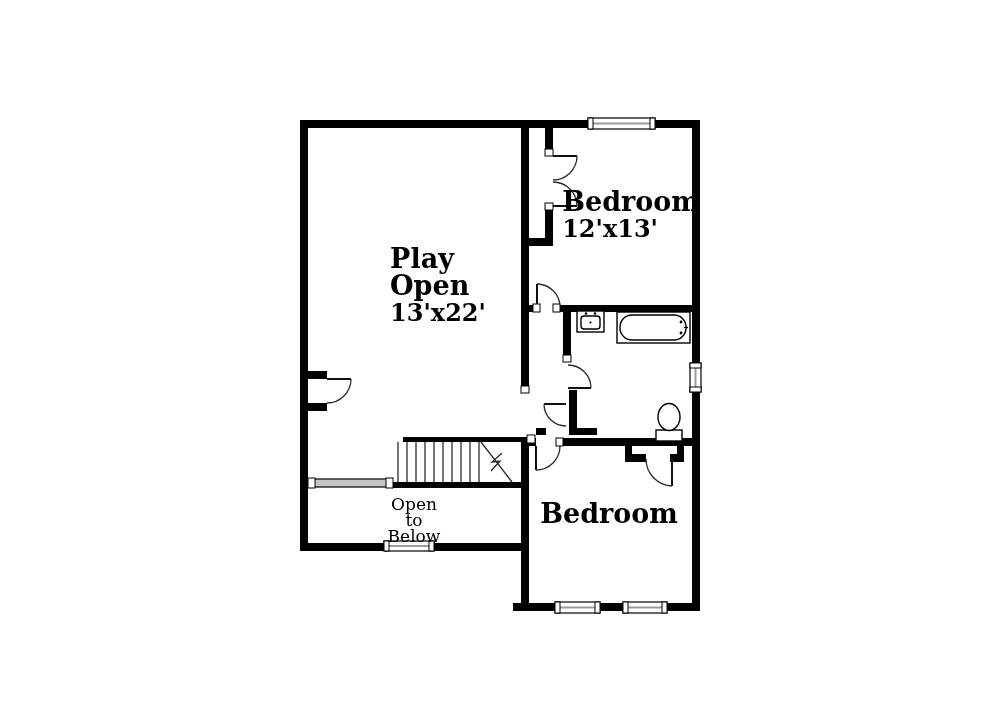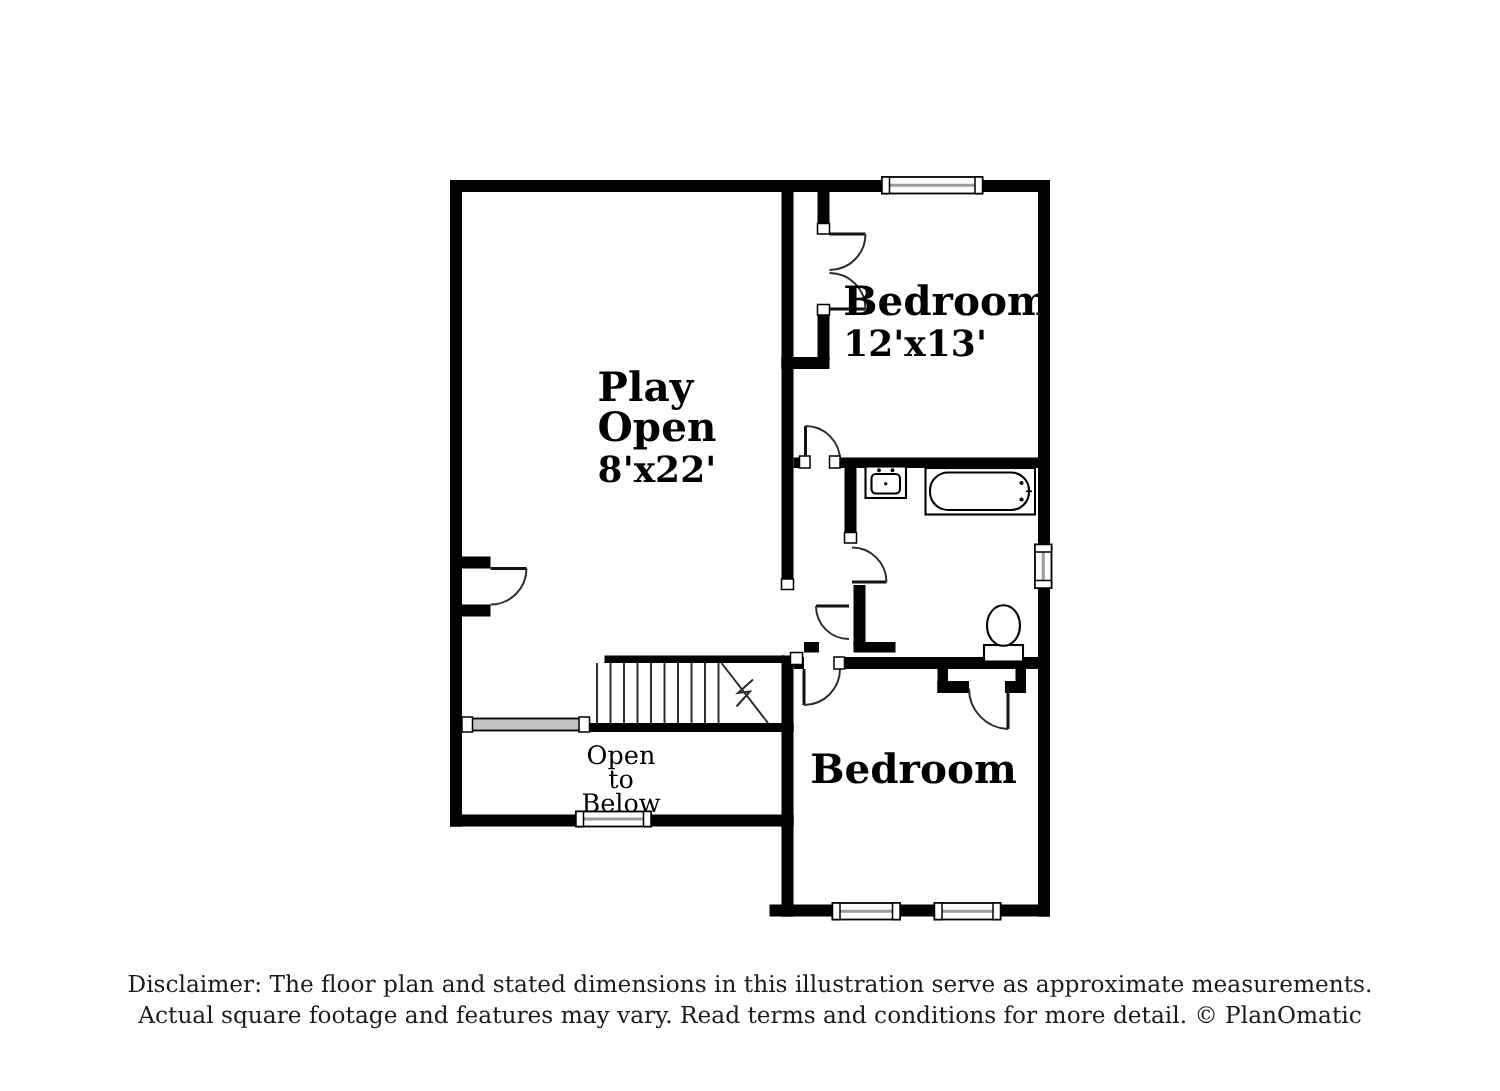--- a/index.html
+++ b/index.html
@@ -193,36 +193,32 @@
       <g>
         <rect class="fix" x="656" y="430" width="26" height="11"></rect>
         <ellipse class="fix" cx="669" cy="417" rx="11" ry="13.5"></ellipse>
       </g>
     </g>
   </svg>
 
   <div class="room-label" style="left:438px;top:245px;">
     <div>Play</div>
     <div>Open</div>
-    <div class="room-dims">8'x22'</div>
+    <div class="room-dims">13'x22'</div>
   </div>
 
   <div class="room-label" style="left:631px;top:188px;">
     <div>Bedroom</div>
     <div class="room-dims">12'x13'</div>
   </div>
 
   <div class="room-label" style="left:609px;top:500px;">
     <div>Bedroom</div>
   </div>
 
   <div class="small-label" style="left:414px;top:496px;">
     <div>Open</div>
     <div>to</div>
     <div>Below</div>
   </div>
 
-  <div class="disclaimer">
-    <div>Disclaimer: The floor plan and stated dimensions in this illustration serve as approximate measurements.</div>
-    <div>Actual square footage and features may vary. Read terms and conditions for more detail. © PlanOmatic</div>
-  </div>
 
 </div>
 
 </body></html>

